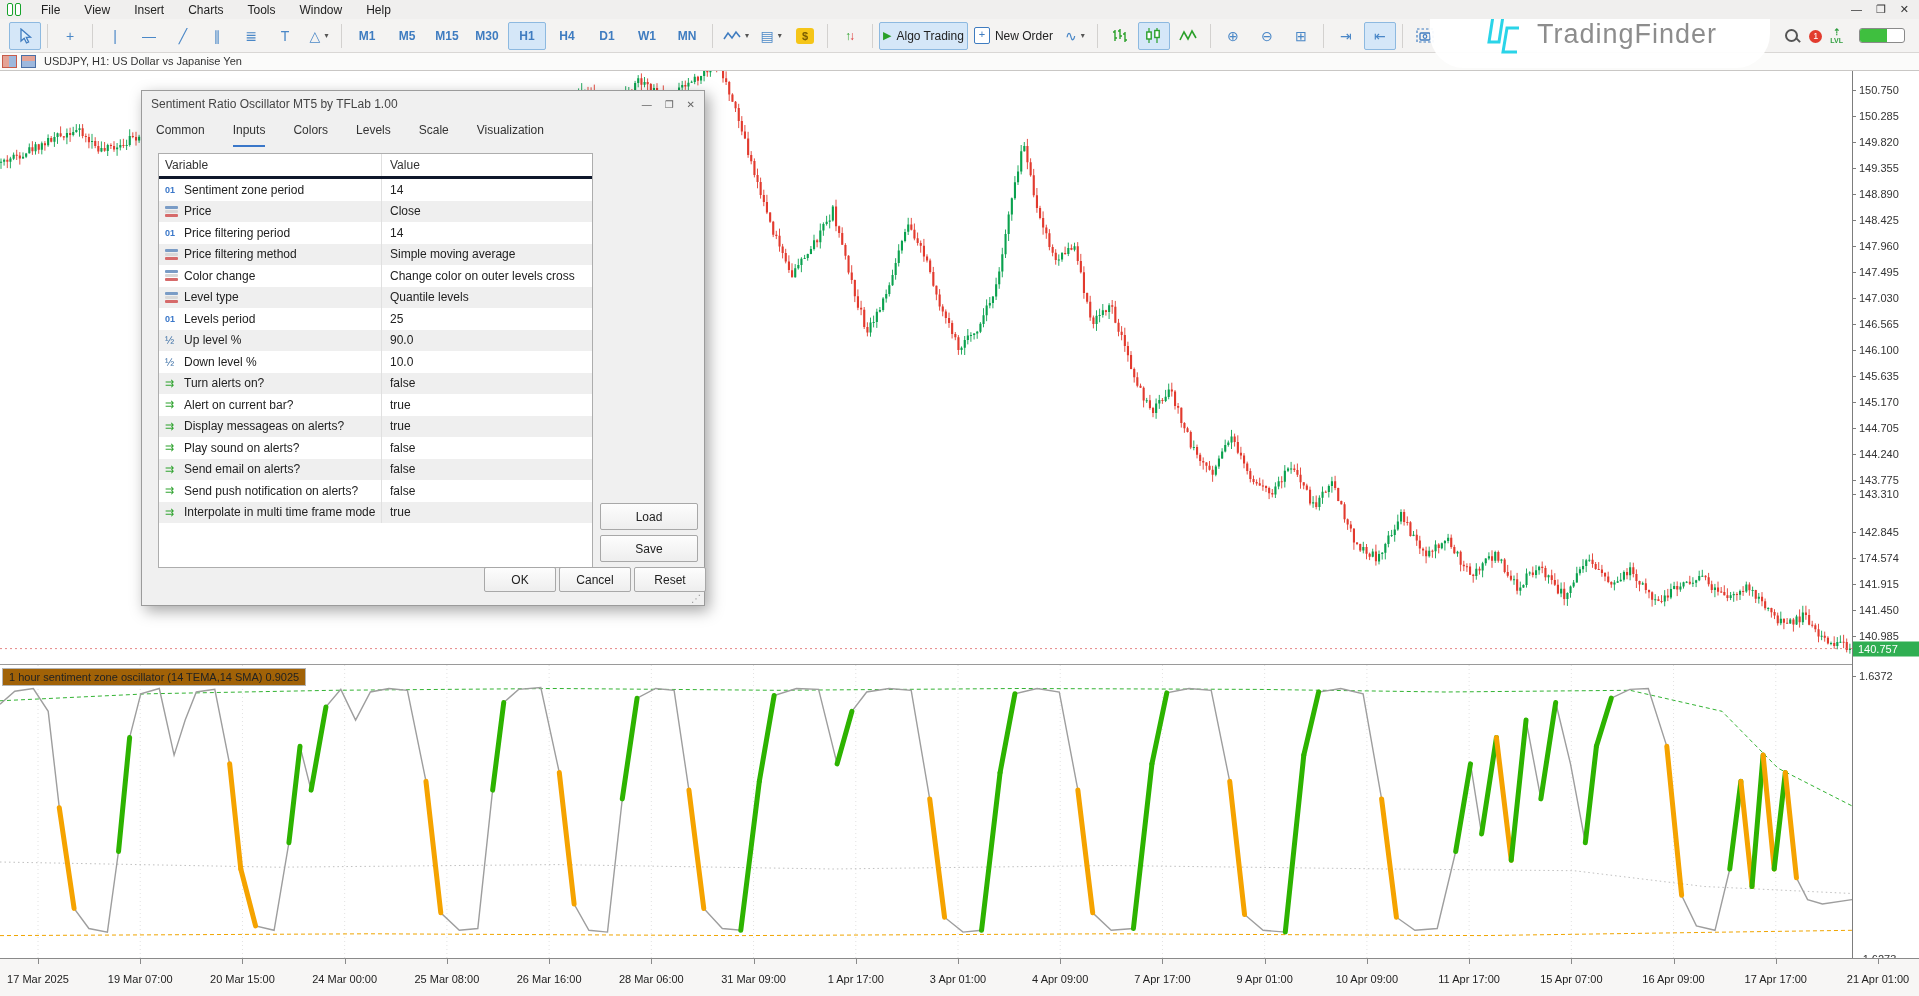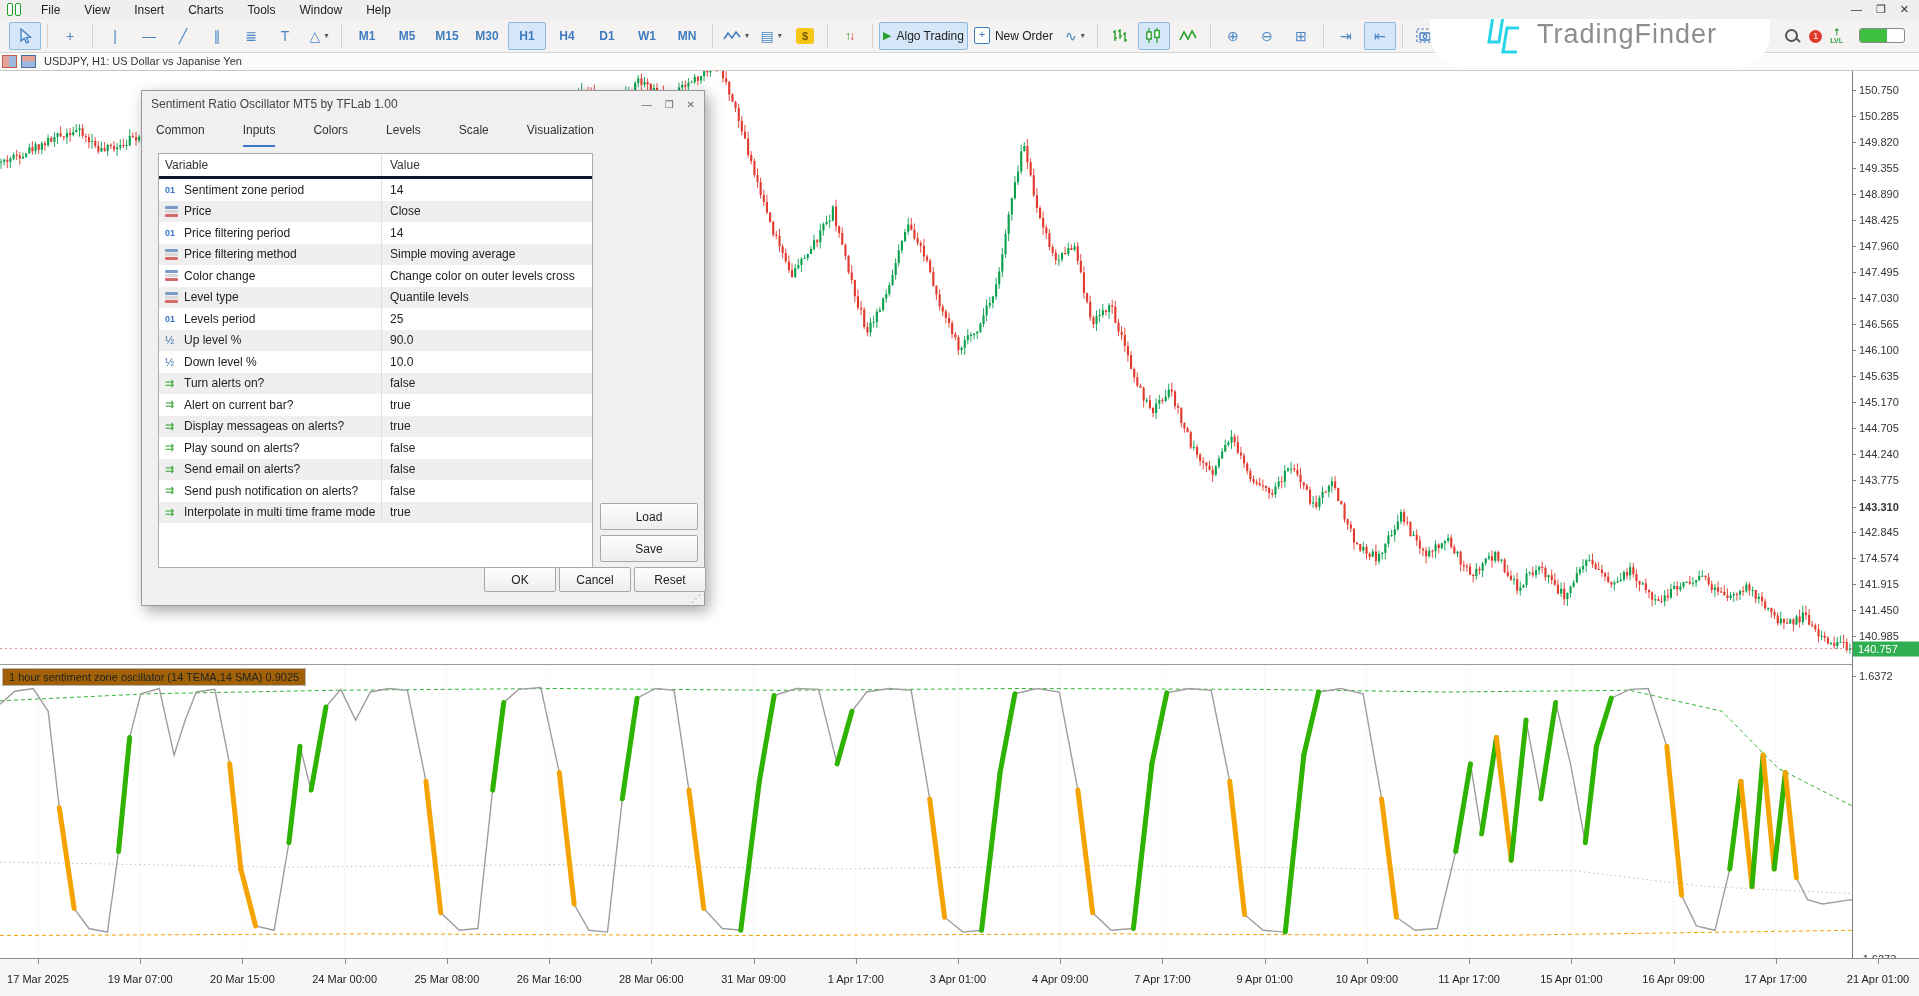--- a/index.html
+++ b/index.html
@@ -59,21 +59,21 @@
   #osc-label{left:2px;top:668px;background:#a16207;border:1px solid #b5b5b5;padding:2px 6px;
     font-size:11px;color:#222;z-index:6;}
   #time-axis{left:0;top:958px;width:1919px;height:38px;background:#f7f6f5;border-top:1px solid #8a8a8a;z-index:6;}
   .t-label{position:absolute;top:14px;font-size:11px;color:#222;transform:translateX(-50%);white-space:nowrap;}
   .t-tick{position:absolute;top:0;width:1px;height:5px;background:#8a8a8a;}
   
   #dialog{left:141px;top:90px;width:562px;height:514px;background:#f0f0f0;border:1px solid #9b9b9b;
     box-shadow:4px 5px 14px rgba(0,0,0,.35);z-index:40;font-size:12px;color:#222;}
   #dlg-title{height:26px;display:flex;align-items:center;padding:0 9px;color:#444;}
   #dlg-controls{margin-left:auto;display:flex;gap:13px;color:#666;font-size:10px;}
-  #dlg-tabs{display:flex;gap:38px;padding:6px 16px 0 14px;height:24px;}
+  #dlg-tabs{display:flex;gap:28px;padding:6px 16px 0 14px;height:24px;}
   .dlg-tab{color:#333;padding-bottom:4px;}
   .dlg-tab.active{border-bottom:2px solid #3a77c9;}
   #dlg-table{position:absolute;left:16px;top:62px;width:433px;height:413px;background:#fff;
     border:1px solid #adadad;overflow:hidden;}
   .tr{display:flex;height:21.5px;align-items:center;}
   .tr.head{height:22px;border-bottom:3px solid #0f172a;color:#333;}
   .tr:nth-child(odd):not(.head){background:#efefef;}
   .td-var{width:216px;display:flex;align-items:center;gap:6px;padding-left:6px;}
   .td-val{flex:1;padding-left:8px;border-left:1px solid #e0e0e0;align-self:stretch;display:flex;align-items:center;}
   .ic-layers{display:inline-flex;flex-direction:column;gap:1px;width:13px;}
@@ -294,21 +294,21 @@
     <div class="tick" style="top: 175.954px;">147.960</div>
     <div class="tick" style="top: 201.948px;">147.495</div>
     <div class="tick" style="top: 227.941px;">147.030</div>
     <div class="tick" style="top: 253.935px;">146.565</div>
     <div class="tick" style="top: 279.928px;">146.100</div>
     <div class="tick" style="top: 305.922px;">145.635</div>
     <div class="tick" style="top: 331.915px;">145.170</div>
     <div class="tick" style="top: 357.909px;">144.705</div>
     <div class="tick" style="top: 383.902px;">144.240</div>
     <div class="tick" style="top: 409.896px;">143.775</div>
-    <div class="tick" style="top: 437px; font-weight: bold;">143.310</div>
+    <div class="tick" style="top: 424px;">143.310</div>
     <div class="tick" style="top: 461.883px;">142.845</div>
     <div class="tick" style="top: 487.877px;">174.574</div>
     <div class="tick" style="top: 513.87px;">141.915</div>
     <div class="tick" style="top: 539.864px;">141.450</div>
     <div class="tick" style="top: 565.857px;">140.985</div>
     <div class="price-badge" style="top: 578.602px;">140.757</div>
     <div class="tick" style="top: 606px;">1.6372</div>
     <div class="tick" style="top: 889px;">-1.6273</div>
   </div>
 
@@ -337,21 +337,21 @@
     <div class="t-label" style="left: 1060.22px;">4 Apr 09:00</div>
     <div class="t-tick" style="left: 1162.44px;"></div>
     <div class="t-label" style="left: 1162.44px;">7 Apr 17:00</div>
     <div class="t-tick" style="left: 1264.67px;"></div>
     <div class="t-label" style="left: 1264.67px;">9 Apr 01:00</div>
     <div class="t-tick" style="left: 1366.89px;"></div>
     <div class="t-label" style="left: 1366.89px;">10 Apr 09:00</div>
     <div class="t-tick" style="left: 1469.11px;"></div>
     <div class="t-label" style="left: 1469.11px;">11 Apr 17:00</div>
     <div class="t-tick" style="left: 1571.33px;"></div>
-    <div class="t-label" style="left: 1571.33px;">15 Apr 01:00</div>
+    <div class="t-label" style="left: 1571.33px;">15 Apr 07:00</div>
     <div class="t-tick" style="left: 1673.56px;"></div>
     <div class="t-label" style="left: 1673.56px;">16 Apr 09:00</div>
     <div class="t-tick" style="left: 1775.78px;"></div>
     <div class="t-label" style="left: 1775.78px;">17 Apr 17:00</div>
     <div class="t-tick" style="left: 1878px;"></div>
     <div class="t-label" style="left: 1878px;">21 Apr 01:00</div>
   </div>
 
 <div id="watermark" class="abs">
   <svg width="44" height="44" viewBox="0 0 44 44">

